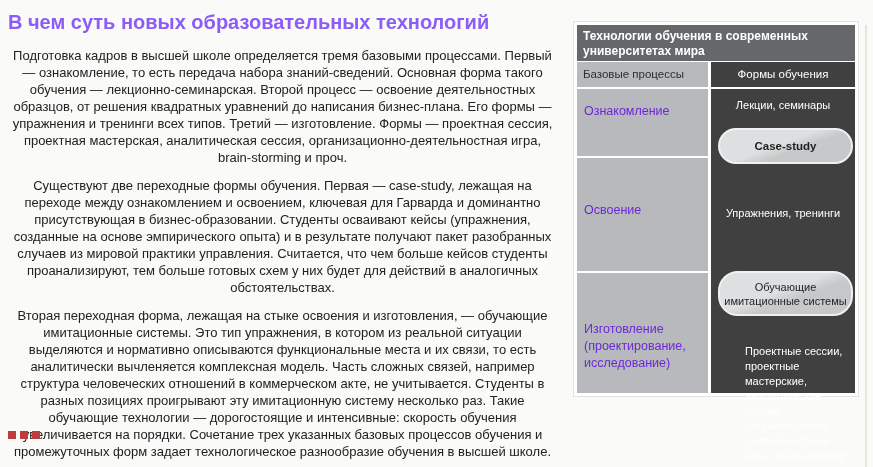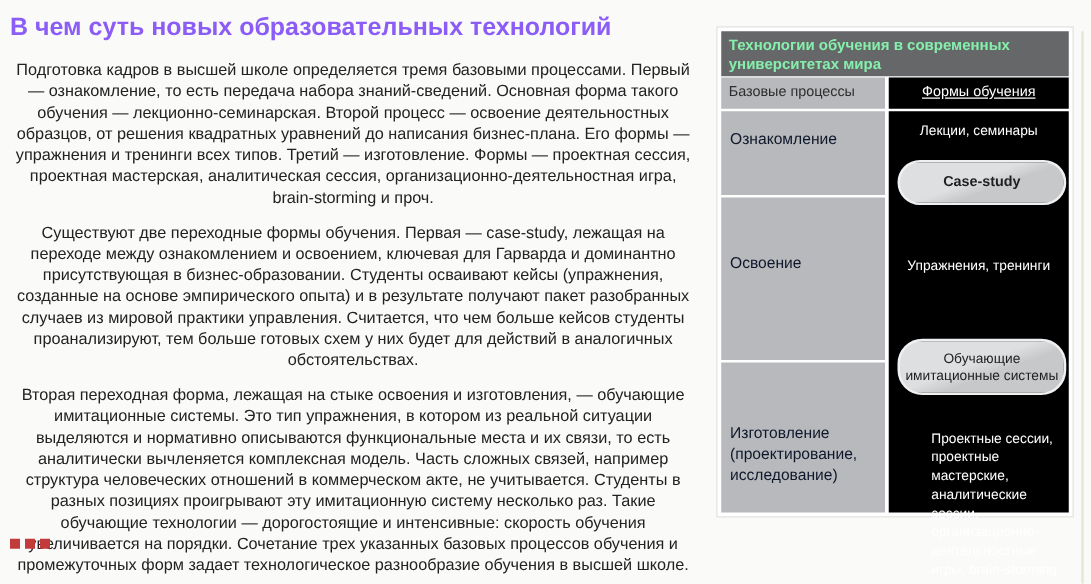--- a/index.html
+++ b/index.html
@@ -22,32 +22,32 @@
   }
   .end-marker{position:absolute;left:8px;top:431px;display:flex;gap:4px;}
   .end-marker .sq{width:8px;height:8px;background:#c23a3a;}
   
   .panel{
     position:absolute;left:573px;top:21px;width:286px;
     background:#ffffff;border:1px solid #e2e2e0;padding:3px 3px 3px 3px;
     box-sizing:border-box;
   }
   .panel-header{
-    background:#656769;color:#86efac;font-size:12px;line-height:15px;font-weight:bold;
+    background:#656769;color:#ffffff;font-size:12px;line-height:15px;font-weight:bold;
     padding:4px 7px 4px 6px;height:36px;box-sizing:border-box;
   }
   .tbl-body{position:relative;margin-top:1px;display:flex;gap:3px;}
   .col-left{width:131px;display:flex;flex-direction:column;gap:2px;}
   .col-right{width:144px;display:flex;flex-direction:column;gap:2px;flex:1;}
-  .cell-gray{background:#b7b9bc;color:#0f172a;box-sizing:border-box;}
-  .cell-blue{background:#000000;color:#ffffff;box-sizing:border-box;text-decoration:underline;}
+  .cell-gray{background:#b7b9bc;color:#6d28d9;box-sizing:border-box;}
+  .cell-blue{background:#404040;color:#ffffff;box-sizing:border-box;}
   .subhead-left{height:25px;font-size:11.5px;color:#2e2e2e;padding:6px 0 0 6px;}
   .subhead-right{height:25px;font-size:11.5px;text-align:center;padding-top:6px;}
   .proc-1{height:67px;font-size:12.5px;padding:15px 0 0 7px;}
-  .proc-2{height:130px;font-size:12.5px;padding:45px 0 0 7px;}
+  .proc-2{height:113px;font-size:12.5px;padding:45px 0 0 7px;}
   .proc-3{height:120px;font-size:12.5px;line-height:17px;padding:48px 8px 0 7px;}
   .forms-big{flex:1;position:relative;}
   .form-label{position:absolute;left:0;right:0;text-align:center;font-size:11px;}
   .form-label.l1{top:10px;}
   .form-label.l2{top:118px;}
   .form-list{
     position:absolute;left:34px;top:255px;font-size:11px;line-height:15px;text-align:left;
     width:104px;
   }
   .pill{

